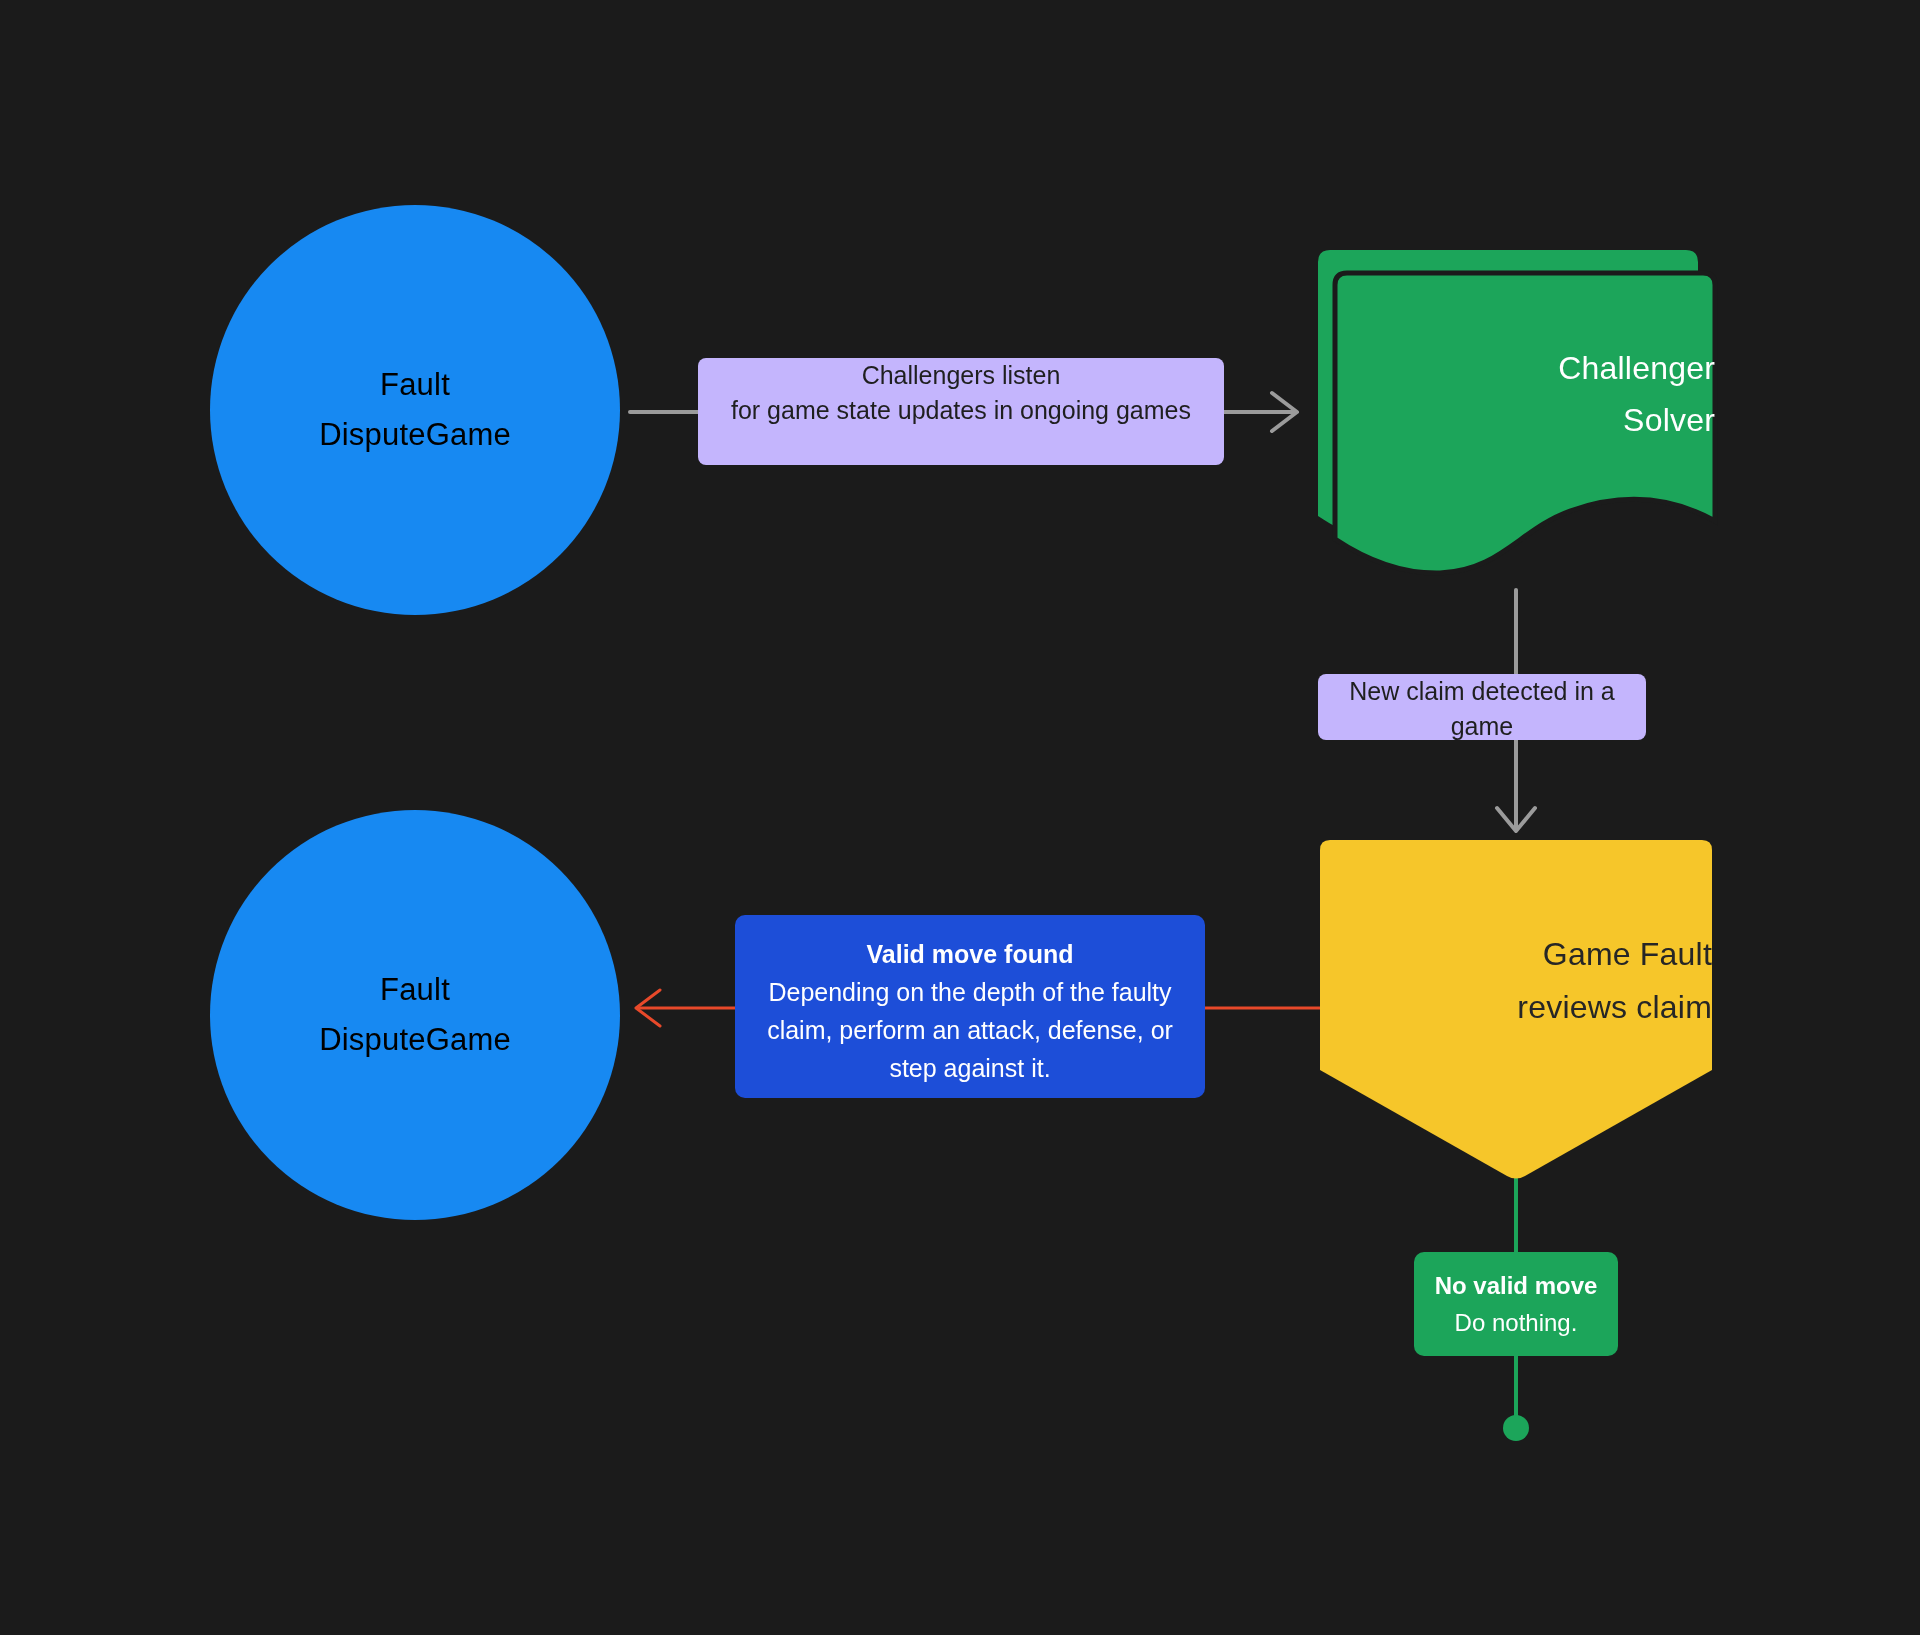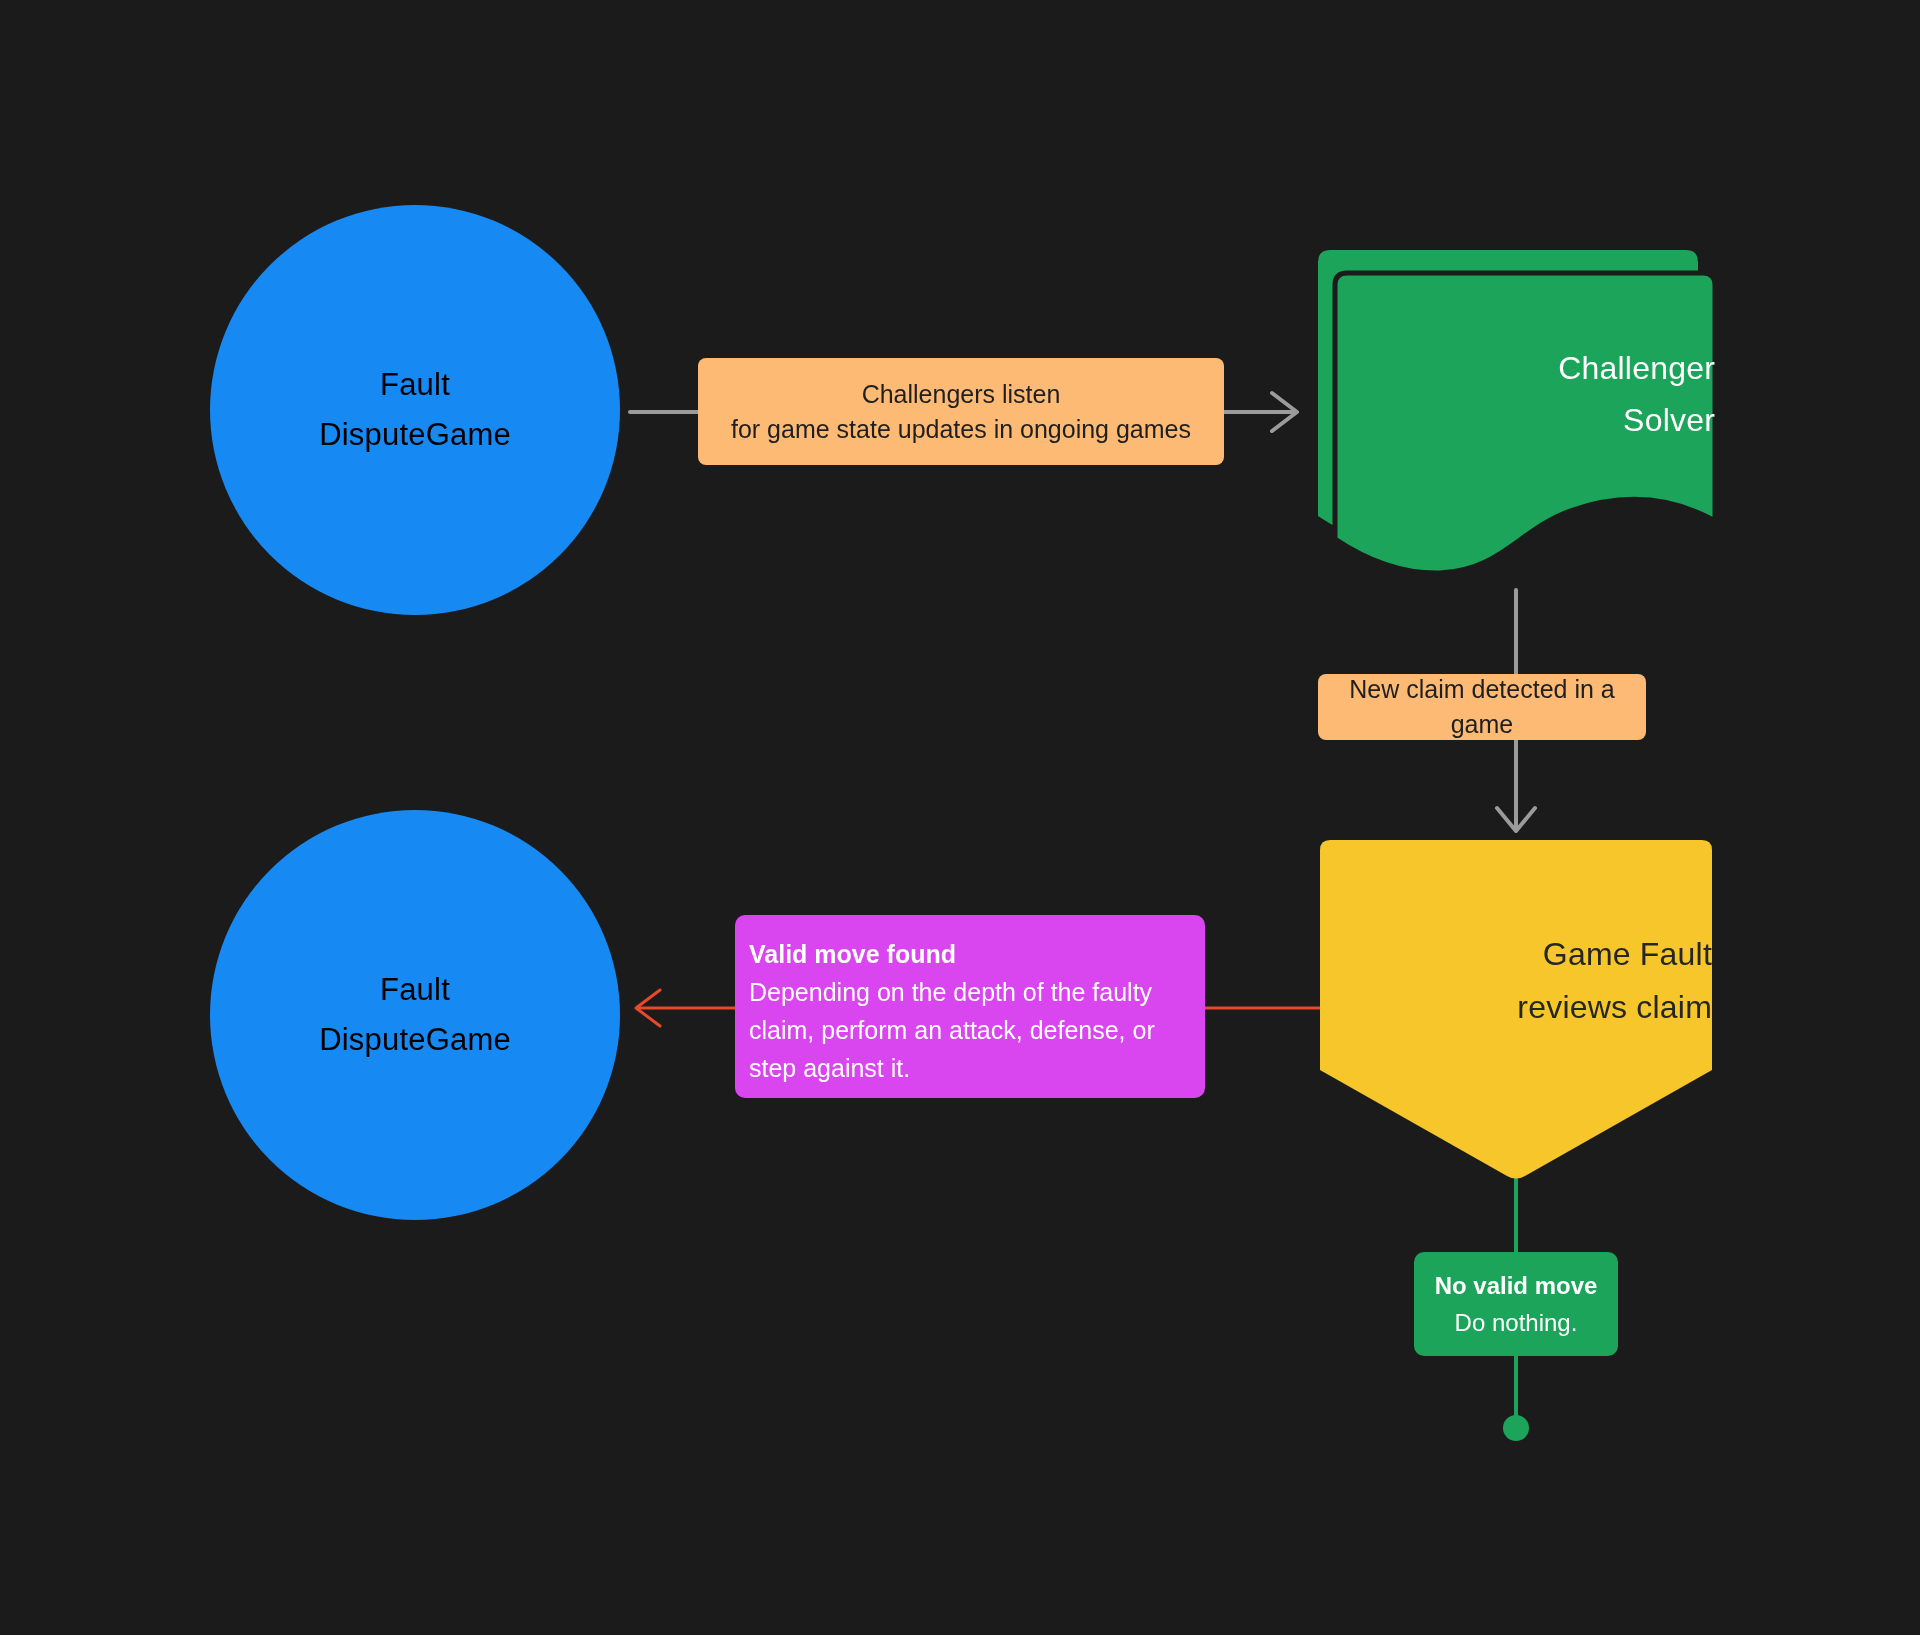--- a/index.html
+++ b/index.html
@@ -54,41 +54,41 @@
     color: #ffffff; font-size: 32px; line-height: 52px;
   }
   .pentagon-text {
     left: 1320px; top: 928px; width: 392px;
     color: #262626; font-size: 32px; line-height: 53px;
   }
 
   
   .gray-label {
     position: absolute;
-    background: #fdba74;
+    background: #c4b5fd;
     border-radius: 8px;
     color: #1f1f1f;
     font-size: 25px;
     line-height: 35px;
     display: flex;
     flex-direction: column;
     align-items: center;
-    justify-content: center;
     text-align: center;
   }
   .gray-label.listen { left: 698px; top: 358px; width: 526px; height: 107px; }
   .gray-label.new-claim { left: 1318px; top: 674px; width: 328px; height: 66px; }
 
   
   .red-callout {
     position: absolute;
     left: 735px; top: 915px; width: 470px; height: 183px;
-    background: #d946ef;
+    background: #1d4ed8;
     border-radius: 10px;
     color: #ffffff;
+    text-align: center;
     padding: 20px 14px;
     font-size: 25px;
     line-height: 38px;
   }
   .red-callout .title { font-weight: 700; display: block; }
   .red-callout .body { display: block; line-height: 38px; }
 
   
   .green-callout {
     position: absolute;

